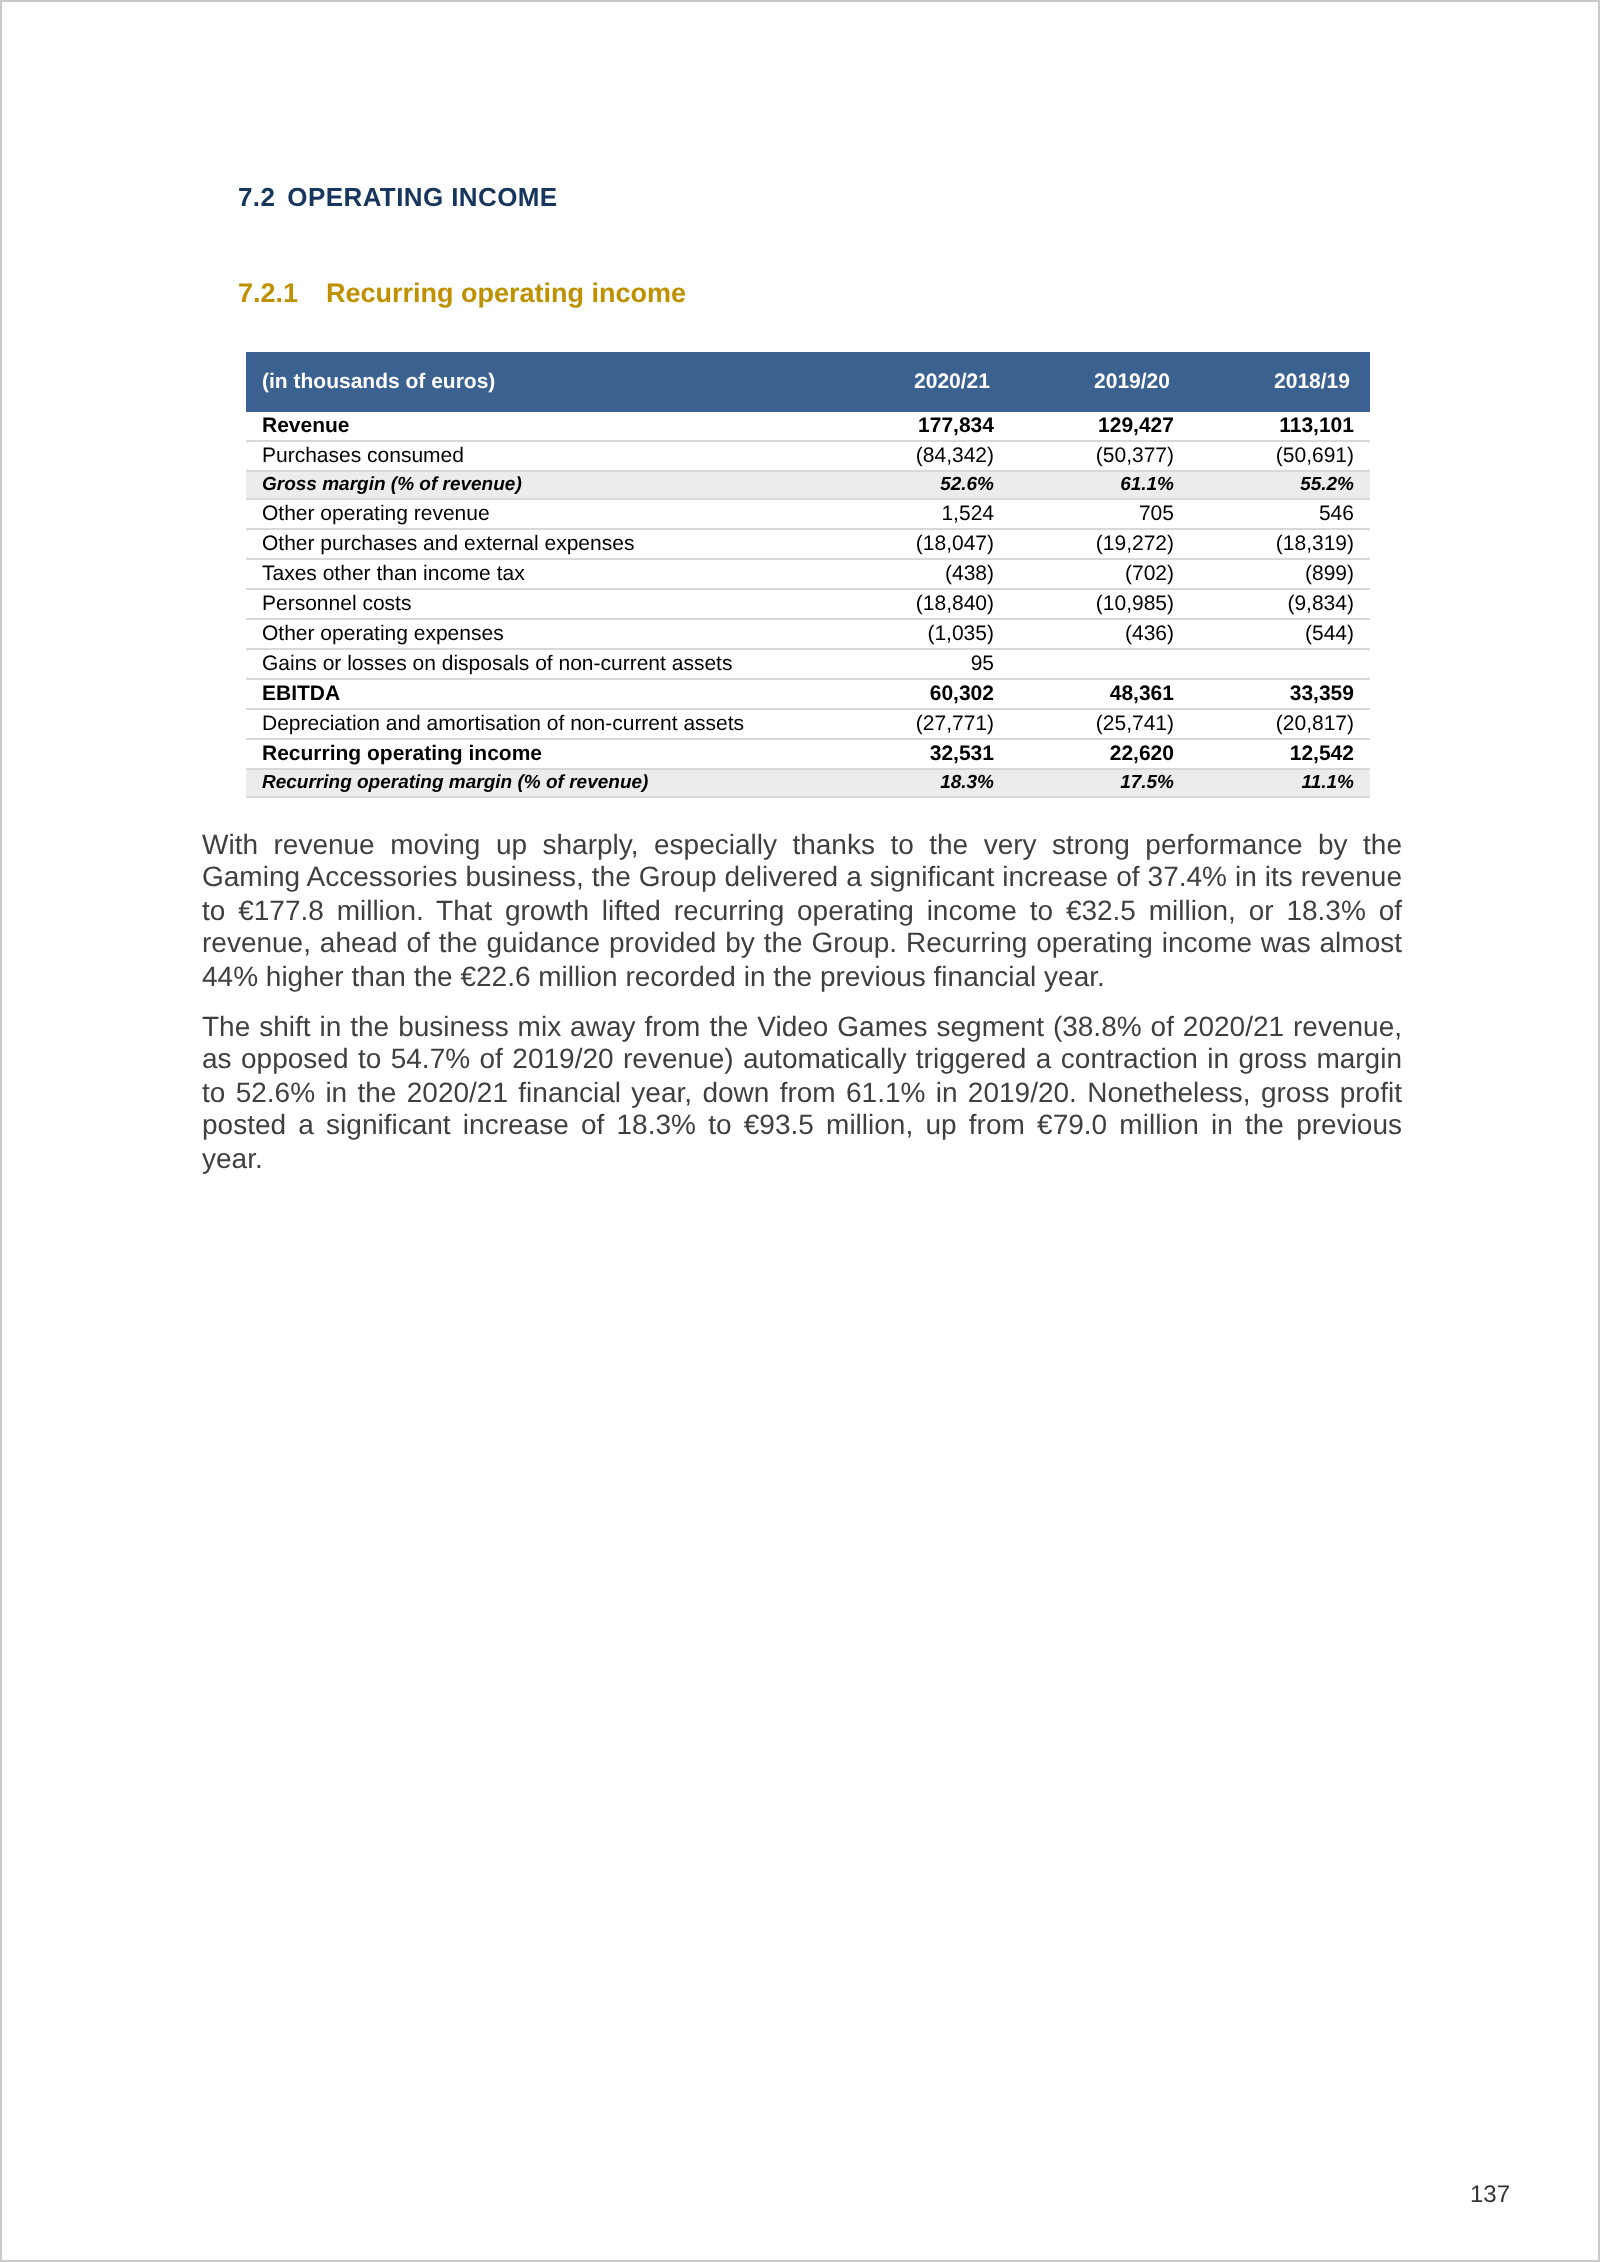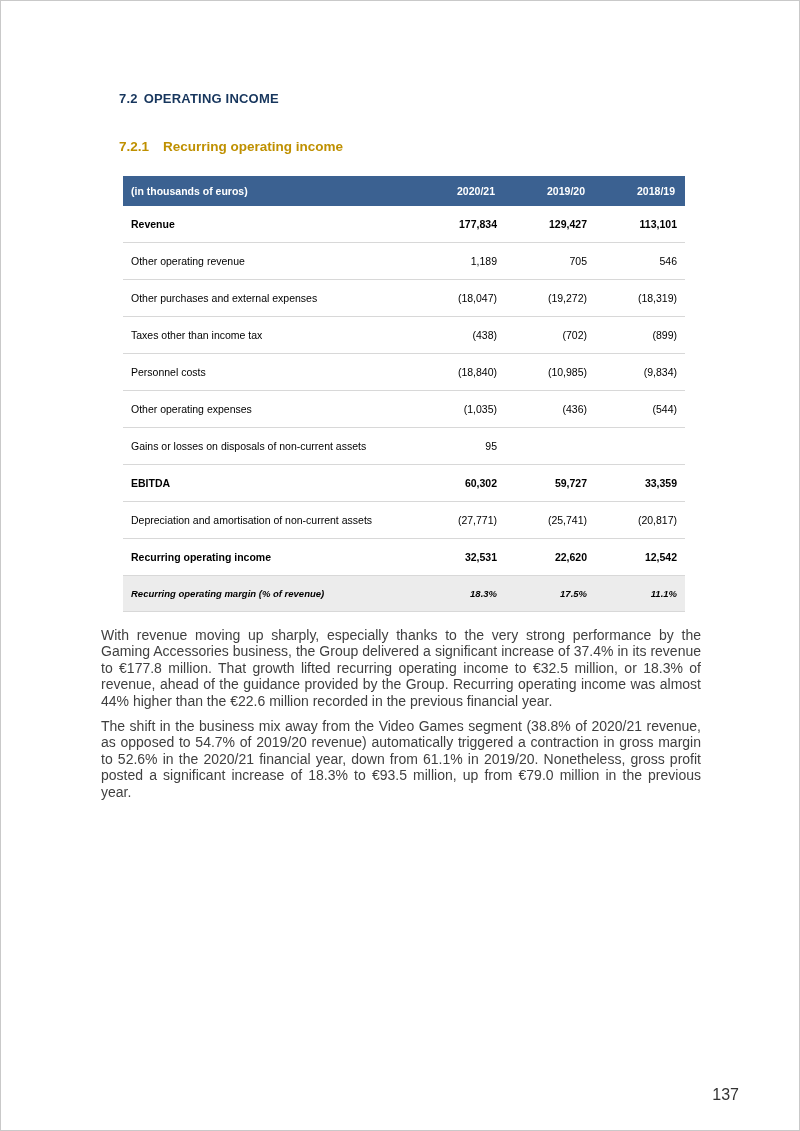--- a/index.html
+++ b/index.html
@@ -51,21 +51,21 @@
     background:var(--table-header-bg,#3b6191);
     color:#fff;
     font-weight:bold;
     height:30px;
     padding:0 8px;
     text-align:left;
     border:none;
   }
   table.fin thead th.num{text-align:right;padding-right:10px;}
   table.fin td{
-    padding:12px 8px;
+    padding:1px 8px;
     border-bottom:1px solid var(--row-border,#d8d8d8);
     vertical-align:middle;
   }
   table.fin td:first-child{width:292px;}
   table.fin td.num{text-align:right;width:90px;}
   tr.row-bold td{font-weight:bold;}
   tr.row-margin td{
     font-weight:bold;
     font-style:italic;
     font-size:9.5px;
@@ -77,23 +77,23 @@
   }
   #paragraphs p{
     font-size:14px;
     line-height:16.4px;
     text-align:justify;
     color:var(--body-text,#3f3f3f);
     margin-bottom:9px;
   }
   .page-number{
     position:absolute;
-    right:60px;
+    right:44px;
     bottom:26px;
-    font-size:16px;
+    font-size:12px;
     color:#333;
   }
 </style>
 </head>
 <body>
 
 <div class="content">
 
   <h2 class="section-heading">
     <span class="sec-num">7.2</span><span class="underline">OPERATING INCOME</span>
@@ -113,22 +113,34 @@
         </tr>
     </thead>
     <tbody id="table-body">
         <tr class="row-bold">
           <td>Revenue</td>
           <td class="num">177,834</td>
           <td class="num">129,427</td>
           <td class="num">113,101</td>
         </tr>
         <tr class="row-normal">
+          <td>Purchases consumed</td>
+          <td class="num">(84,342)</td>
+          <td class="num">(50,377)</td>
+          <td class="num">(50,691)</td>
+        </tr>
+        <tr class="row-margin">
+          <td>Gross margin (% of revenue)</td>
+          <td class="num">52.6%</td>
+          <td class="num">61.1%</td>
+          <td class="num">55.2%</td>
+        </tr>
+        <tr class="row-normal">
           <td>Other operating revenue</td>
-          <td class="num">1,189</td>
+          <td class="num">1,524</td>
           <td class="num">705</td>
           <td class="num">546</td>
         </tr>
         <tr class="row-normal">
           <td>Other purchases and external expenses</td>
           <td class="num">(18,047)</td>
           <td class="num">(19,272)</td>
           <td class="num">(18,319)</td>
         </tr>
         <tr class="row-normal">
@@ -151,21 +163,21 @@
         </tr>
         <tr class="row-normal">
           <td>Gains or losses on disposals of non-current assets</td>
           <td class="num">95</td>
           <td class="num"></td>
           <td class="num"></td>
         </tr>
         <tr class="row-bold">
           <td>EBITDA</td>
           <td class="num">60,302</td>
-          <td class="num">59,727</td>
+          <td class="num">48,361</td>
           <td class="num">33,359</td>
         </tr>
         <tr class="row-normal">
           <td>Depreciation and amortisation of non-current assets</td>
           <td class="num">(27,771)</td>
           <td class="num">(25,741)</td>
           <td class="num">(20,817)</td>
         </tr>
         <tr class="row-bold">
           <td>Recurring operating income</td>

